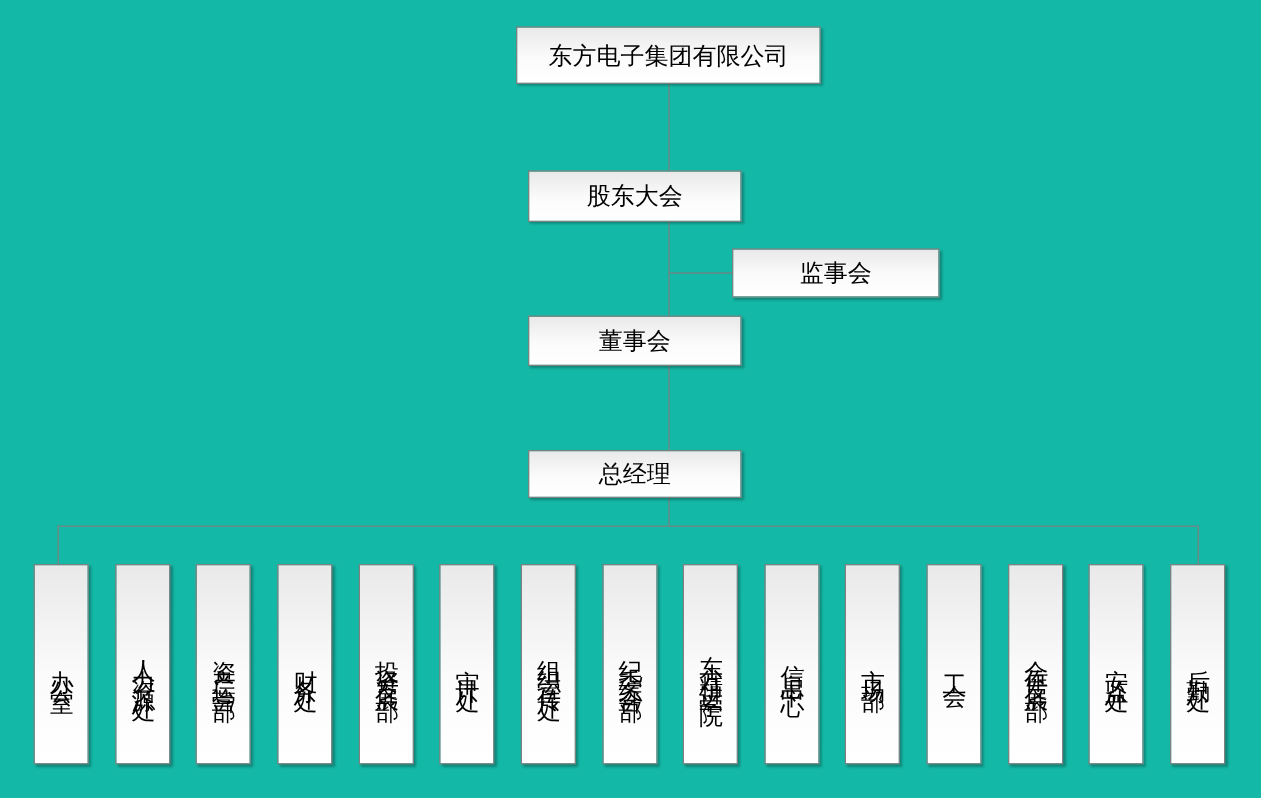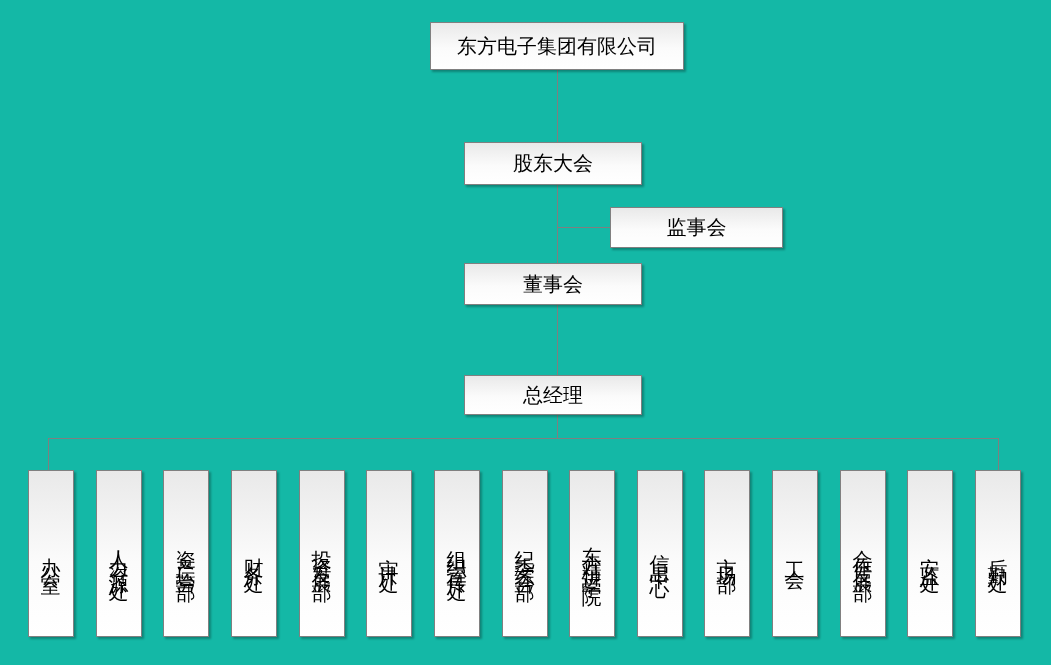--- a/index.html
+++ b/index.html
@@ -28,21 +28,21 @@
     background: linear-gradient(to bottom, #e9e9e9 0%, #fbfbfb 55%, #ffffff 100%);
     box-shadow: 2px 2px 2px rgba(0,0,0,0.28);
     display: flex;
     align-items: center;
     justify-content: center;
     font-size: 20px;
     box-sizing: border-box;
     text-align: center;
   }
   .node.company { left: 430px; top: 22px; width: 254px; height: 48px; }
-  .node.mid     { left: 464px; width: 178px; align-items: center; }
+  .node.mid     { left: 440px; width: 178px; align-items: center; }
   .node.shareholders { top: 142px; height: 43px; }
   .node.board        { top: 263px; height: 42px; }
   .node.gm           { top: 375px; height: 40px; }
   .node.supervisory  { left: 610px; top: 207px; width: 173px; height: 41px; font-family: Liberation Mono, monospace; }
   .node.dept {
     top: 470px;
     width: 46px;
     height: 167px;
   }
   .vtext {

